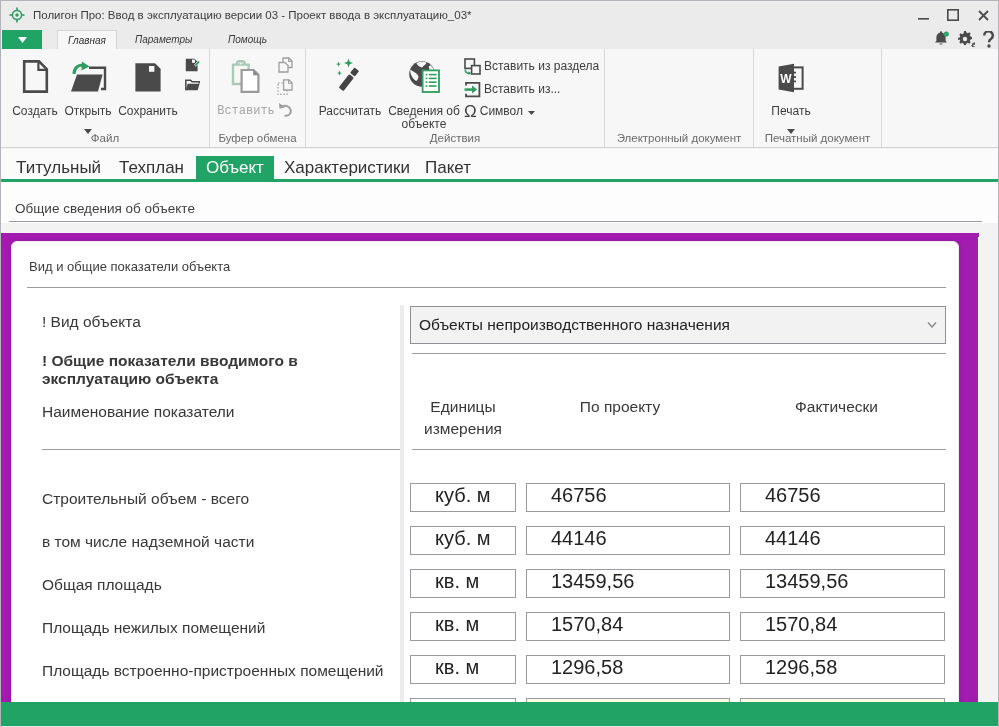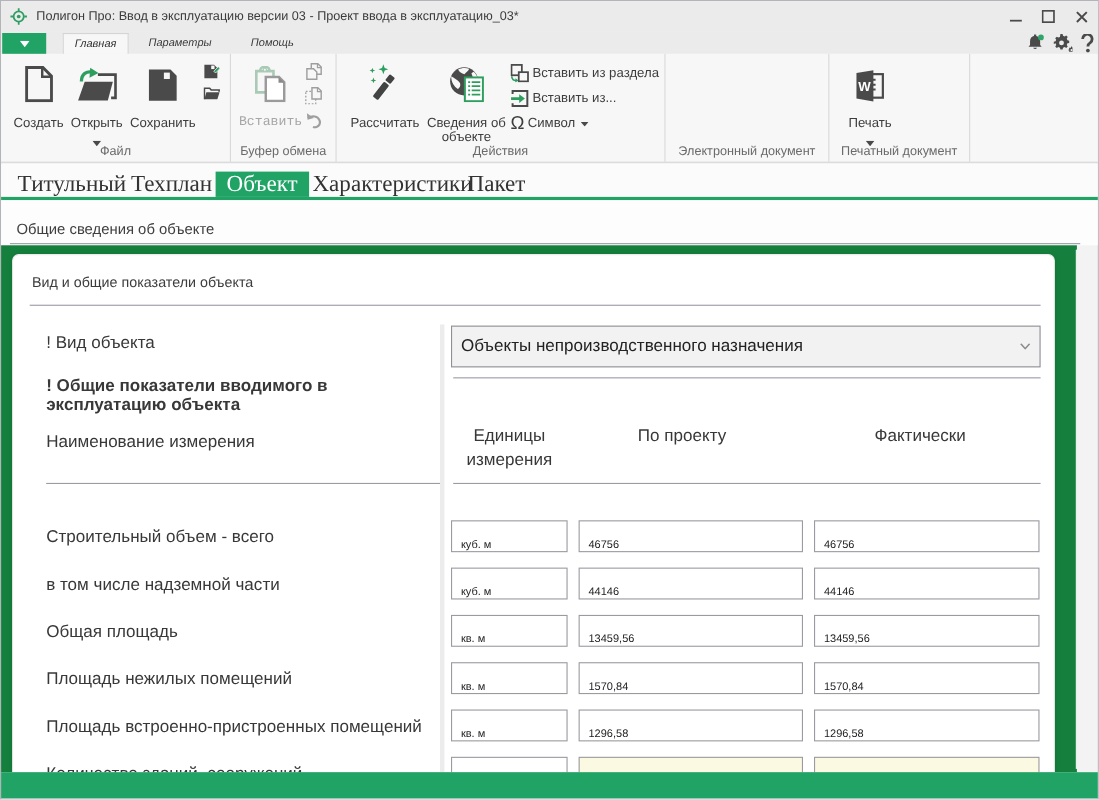--- a/index.html
+++ b/index.html
@@ -39,47 +39,47 @@
   .bigbtn .bcaret { margin-top:2px; }
   .bigbtn.disabled .blabel { color:#a6a6a6;font-family:Liberation Mono, monospace; }
   .smallbtn { position:absolute; width:18px; height:18px; display:flex; align-items:center; justify-content:center; }
   .srow { position:absolute; height:20px; display:flex; align-items:center; font-size:12px; color:#3d3d3d; white-space:nowrap; }
   .srow svg, .srow .omega { margin-right:3px; }
   .omega { font-size:17px; font-weight:normal; color:#3d3d3d; line-height:17px; }
   .caret-sm { display:inline-block; margin-left:5px; }
 
   
   .doc-tabs { position:absolute; left:0; top:148px; width:997px; height:30px; background:#fbfbfb; }
-  .dtab { position:absolute; top:7px; height:23px; line-height:23px; font-size:21px; color:#333;font-family:Liberation Serif, serif; }
+  .dtab { position:absolute; top:7px; height:23px; line-height:23px; font-size:17px; color:#333; }
   .dtab.active { background:#21a366; color:#fff; padding:0 10px; }
   .green-line { position:absolute; left:0; top:178px; width:997px; height:3px; background:#21a366; }
 
   
   .subheader { position:absolute; left:0; top:181px; width:997px; height:41px; background:#fdfdfd; }
   .subheader .txt { position:absolute; left:14px; top:19px; font-size:13.5px; color:#3f3f3f; }
   .subheader .line { position:absolute; left:8px; top:39px; width:973px; height:1px; background:#9b9ba5; }
 
   
-  .content { position:absolute; left:0; top:222px; width:978px; height:479px;
-             background:#15803d; overflow:hidden; }
+  .content { position:absolute; left:0; top:232px; width:978px; height:479px;
+             background:#a21caf; overflow:hidden; }
   .card { position:absolute; left:10px; top:8px; width:948px; height:600px; background:#fff;
           border:1px solid #ececec; border-radius:6px; box-shadow:0 1px 6px rgba(0,0,0,.12); }
   .card-title { position:absolute; left:17px; top:17px; font-size:13px; color:#3d3d3d; }
   .card-titleline { position:absolute; left:15px; top:45px; width:919px; height:1px; background:#9b9ba5; }
   .vdivider { position:absolute; left:388px; top:63px; width:4px; bottom:0; background:#ececec; }
   .lbl { position:absolute; left:30px; font-size:15.5px; color:#383838; white-space:nowrap; }
   .lbl.bold { font-weight:bold; white-space:normal; line-height:18px; }
   .combo { position:absolute; left:398px; top:64px; width:536px; height:28px; background:#f2f2f2;
            border:1px solid #8f8f96; display:flex; align-items:center; padding:18px 8px;
            font-size:15.5px; color:#222; }
   .combo .chev { margin-left:auto; }
   .hline { position:absolute; height:1px; background:#9b9ba5; }
   .colhead { position:absolute; top:154px; font-size:15.5px; color:#383838; text-align:center; line-height:22px; }
   .ibox { position:absolute; height:29px; background:#fff; border:1px solid #9a9aa1;
-          font-size:10px; color:#222; display:flex; align-items:flex-end; padding:0 8px; }
+          font-size:20px; color:#222; display:flex; align-items:flex-start; padding:0 24px; }
   .ibox.yellow { background:#fcf9e3; }
 
   
   .vscroll { position:absolute; left:977px; top:4px; width:12px; height:472px; background:#fdfdfd; }
   .vthumb { position:absolute; left:2px; top:24px; width:9px; height:393px; background:#cccccc; }
   .varrow { position:absolute; left:0; width:12px; height:12px; display:flex; align-items:center; justify-content:center; }
 
   
   .statusbar { position:absolute; left:0; top:701px; width:997px; height:24px; background:#21a366; }
   .bottomstrip { position:absolute; left:0; top:725px; width:997px; height:1px; background:#e4e4ea; }
@@ -359,21 +359,21 @@
       <div class="combo">
         <span>Объекты непроизводственного назначения</span>
         <svg class="chev" width="10" height="6" viewBox="0 0 10 6">
           <path d="M1 0.5 L5 5 L9 0.5" fill="none" stroke="#8a8a8a" stroke-width="1.4"></path>
         </svg>
       </div>
 
       <div class="hline" style="left:400px; top:111px; width:534px;"></div>
 
       <div class="lbl bold" style="top:110px; width:330px;">! Общие показатели вводимого в эксплуатацию объекта</div>
-      <div class="lbl" style="top:161px;">Наименование измерения</div>
+      <div class="lbl" style="top:161px;">Наименование показатели</div>
 
       <div class="colhead" style="left:506px; width:204px;">По проекту</div>
       <div class="colhead" style="left:398px; width:106px;">Единицы измерения</div>
       <div class="colhead" style="left:722px; width:205px;">Фактически</div>
 
       <div class="hline" style="left:30px; top:207px; width:358px;"></div>
       <div class="hline" style="left:400px; top:207px; width:534px;"></div>
 
       <div class="lbl" style="top:248px;">Строительный объем - всего</div>
       <div class="ibox" style="left:398px; top:241px; width:106px;">

